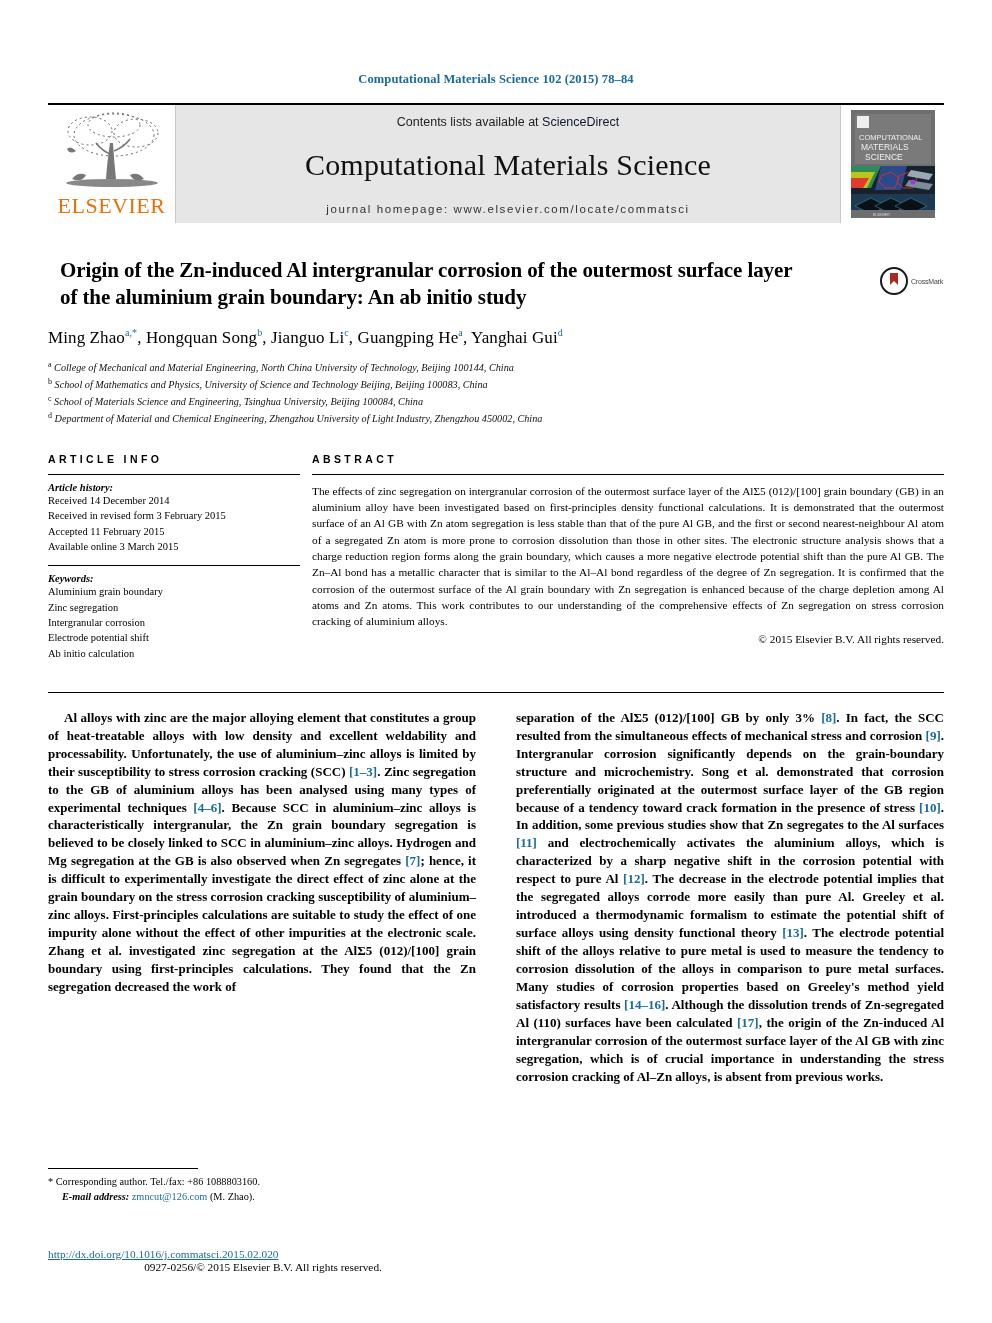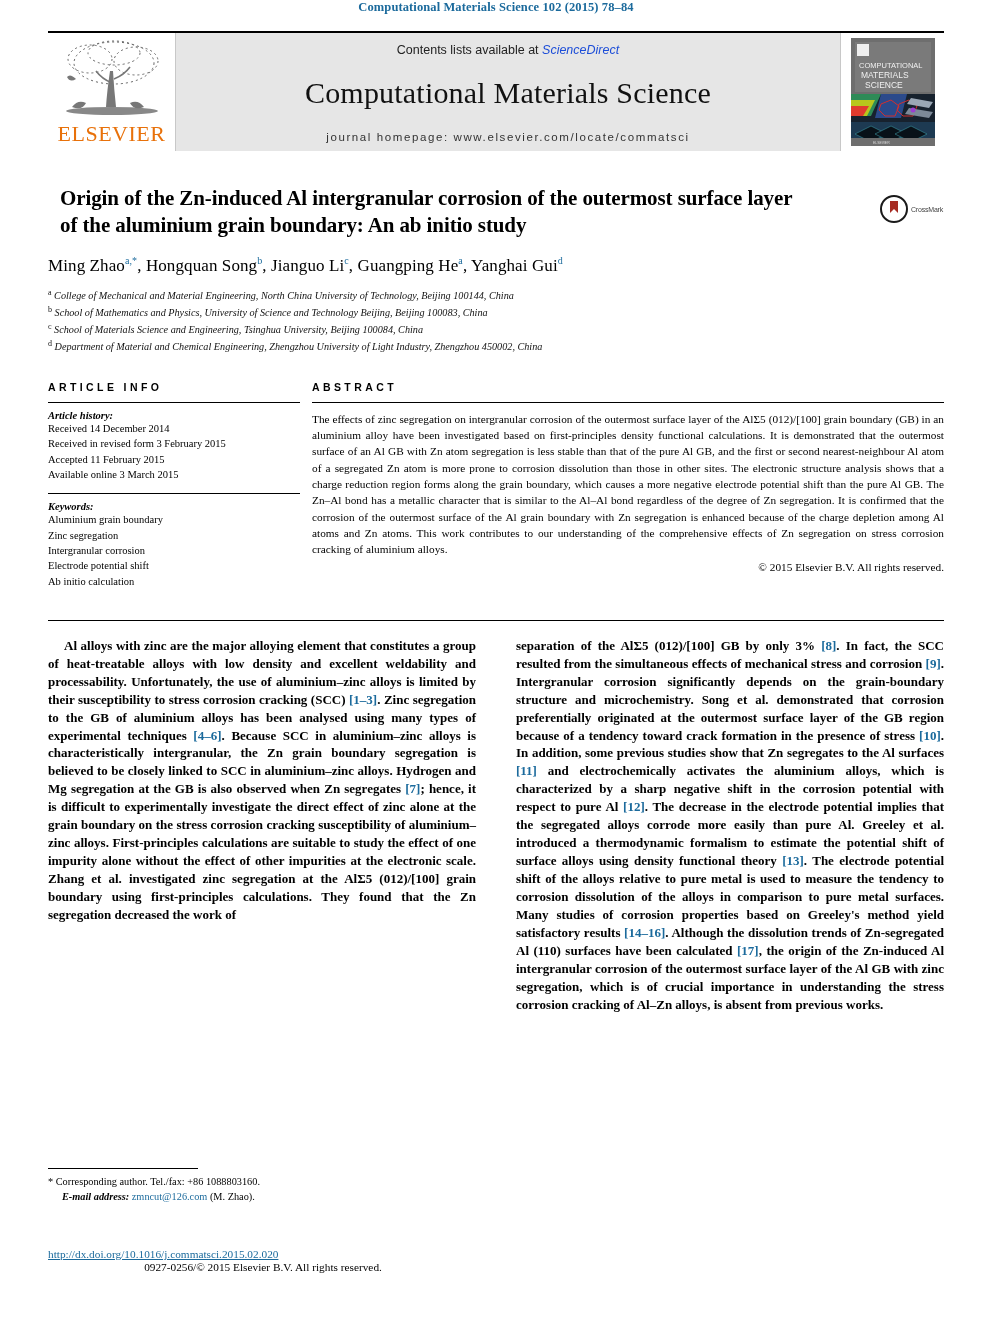--- a/index.html
+++ b/index.html
@@ -15,20 +15,21 @@
   }
   .page { position: relative; width: 992px; height: 1323px; padding: 0; }
 
   
   .runninghead {
     text-align: center;
     color: #1b6a9c;
     font-size: 12.5px;
     font-weight: bold;
     letter-spacing: .1px;
+    padding-top: 72px;
   }
 
   
   .masthead {
     margin: 16px 48px 0 48px;
     border-top: 2px solid #000;
     display: flex;
     align-items: stretch;
     height: 120px;
   }
@@ -59,21 +60,21 @@
     flex-direction: column;
     align-items: center;
     justify-content: space-between;
     padding: 10px 0 8px 0;
   }
   .contents-line {
     font-family: "Liberation Sans", sans-serif;
     font-size: 12.5px;
     color: #222;
   }
-  .contents-line .sd { color: #1d4ed8; font-style: italic; }
+  .contents-line .sd { color: #0f172a; }
   .journal-title {
     font-family: "Liberation Serif", serif;
     font-size: 30px;
     letter-spacing: .2px;
     color: #111;
     line-height: 1;
     margin-top: -2px;
   }
   .homepage-line {
     font-family: "Liberation Sans", sans-serif;

